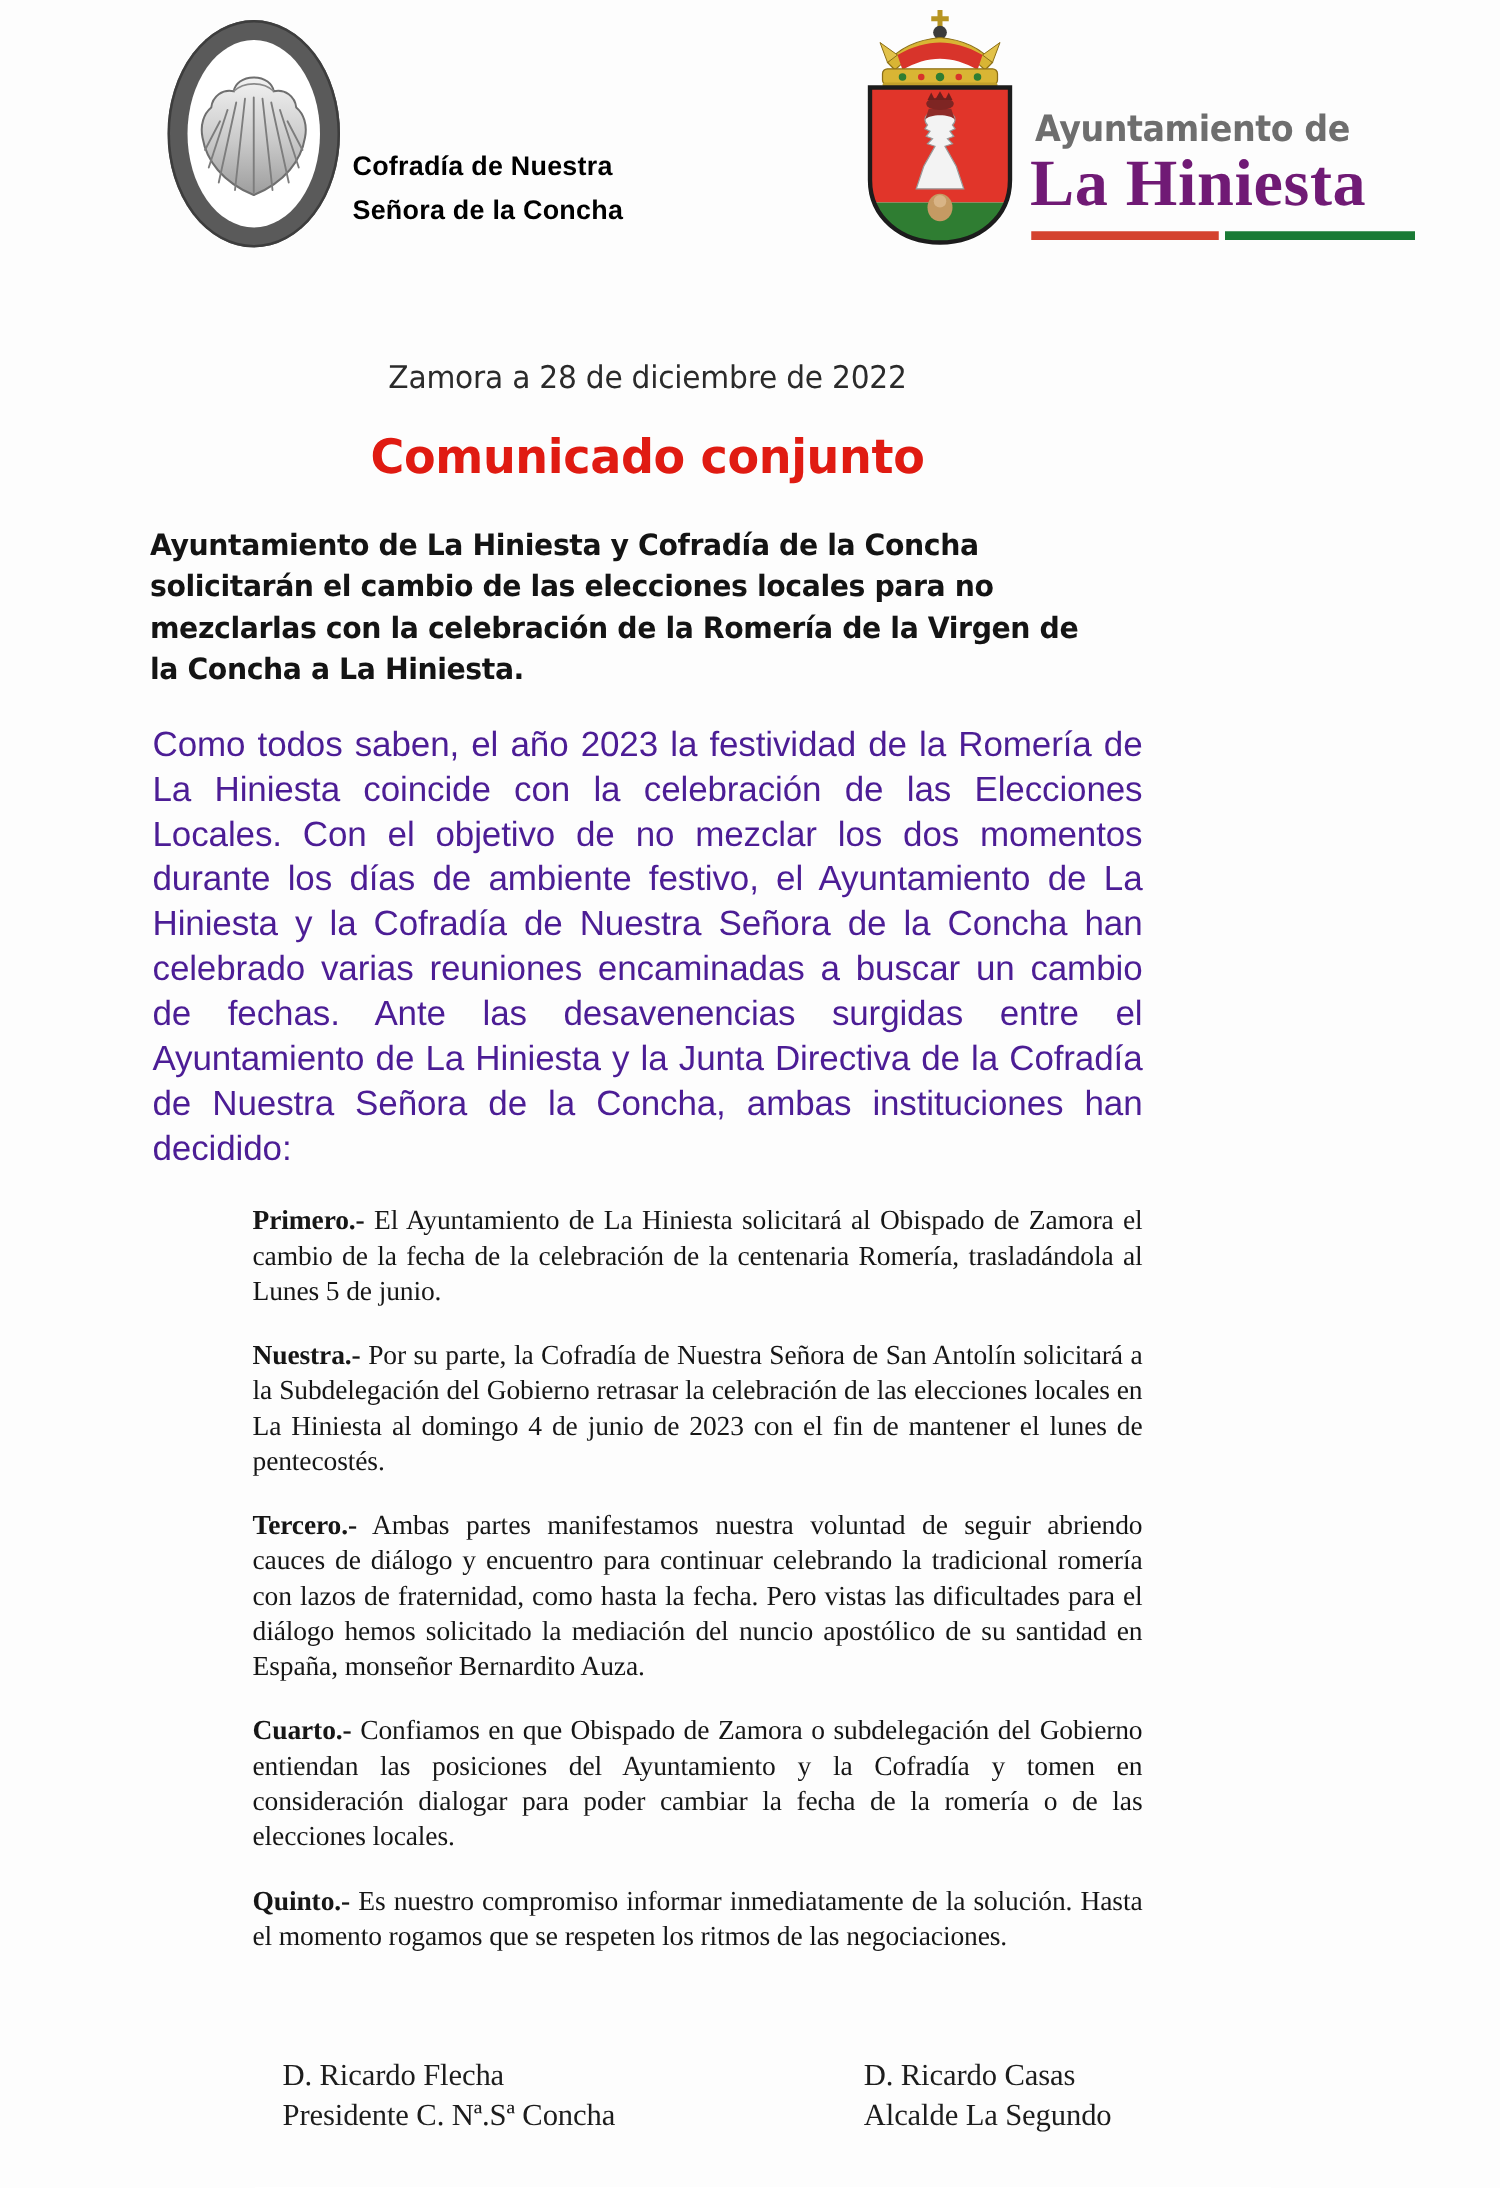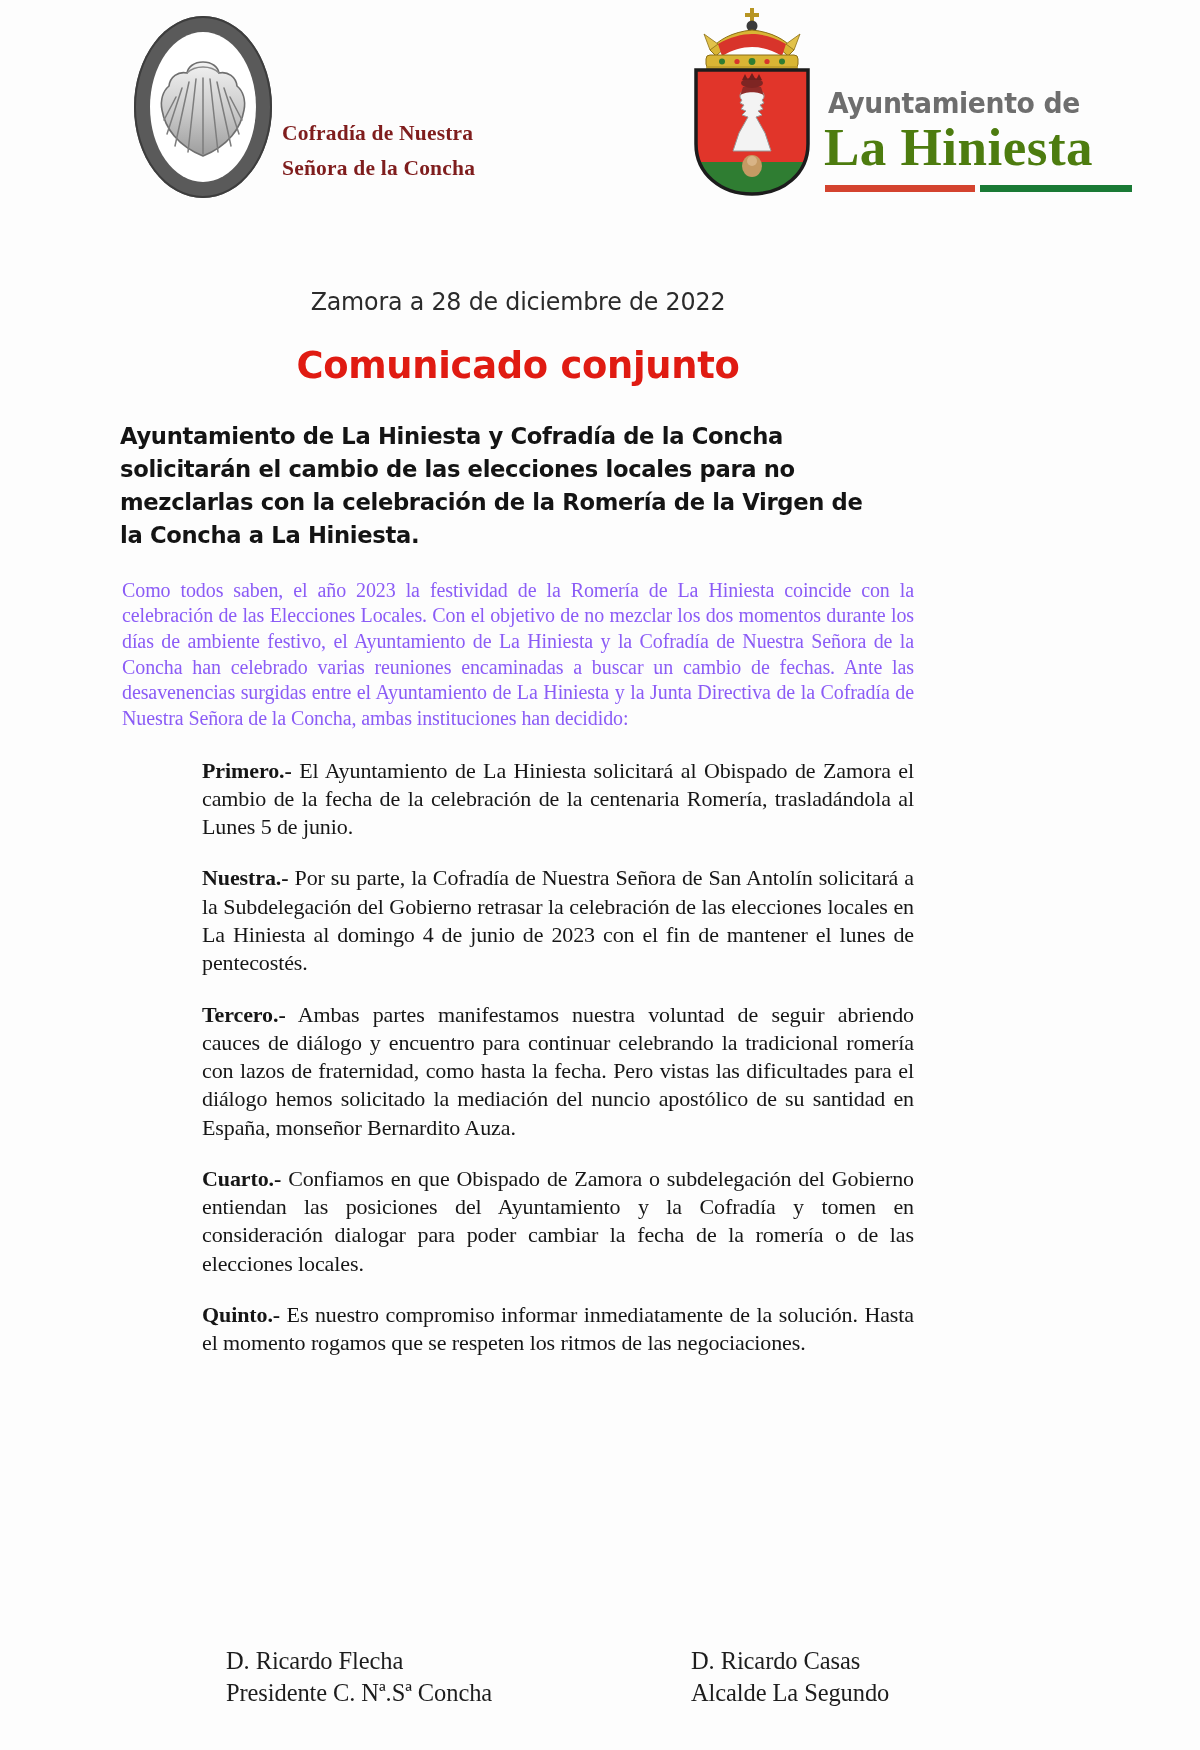--- a/index.html
+++ b/index.html
@@ -64,25 +64,25 @@
     left: 36px;
     top: 50px;
     width: 90px;
     height: 104px;
   }
   .cofradia-text {
     position: absolute;
     left: 160px;
     top: 108px;
     width: 260px;
-    font-family: Liberation Serif, serif;
+    font-family: Liberation Sans, sans-serif;
     font-size: 21.5px;
     font-weight: 700;
     line-height: 1.62;
-    color: #7f1d1d;
+    color: #000000;
     letter-spacing: 0.2px;
   }
   .cofradia-text span { display: block; }
 
   
   .ayto-logo {
     position: absolute;
     left: 660px;
     top: 4px;
     width: 400px;
@@ -115,21 +115,21 @@
     transform: scaleX(0.92);
     transform-origin: left center;
   }
   .ayto-word-main {
     position: absolute;
     left: 164px;
     top: 117px;
     font-family: "Liberation Serif", "DejaVu Serif", serif;
     font-size: 53px;
     font-weight: 700;
-    color: #4d7c0f;
+    color: #701a75;
     letter-spacing: 0.5px;
     white-space: nowrap;
     line-height: 1;
   }
   .ayto-rule {
     position: absolute;
     top: 181px;
     height: 7px;
   }
   .ayto-rule.red  { left: 165px; width: 150px; background: #d4432f; }
@@ -173,26 +173,26 @@
     letter-spacing: -0.35px;
     transform: scaleX(0.965);
     transform-origin: left top;
   }
 
   .body-block {
     margin: 26px 110px 0 110px;
   }
   p.para {
     margin: 0 0 0 0;
-    font-family: Liberation Serif, serif;
-    font-size: 20px;
+    font-family: Liberation Sans, sans-serif;
+    font-size: 28px;
     line-height: 1.285;
     text-align: justify;
     text-justify: inter-word;
-    color: #8b5cf6;
+    color: #4c1d95;
     letter-spacing: -0.1px;
   }
 
   .item-list {
     margin: 25px 110px 0 190px;
   }
   p.item {
     margin: 0;
     font-family: "Liberation Serif", "DejaVu Serif", serif;
     font-size: 22px;

